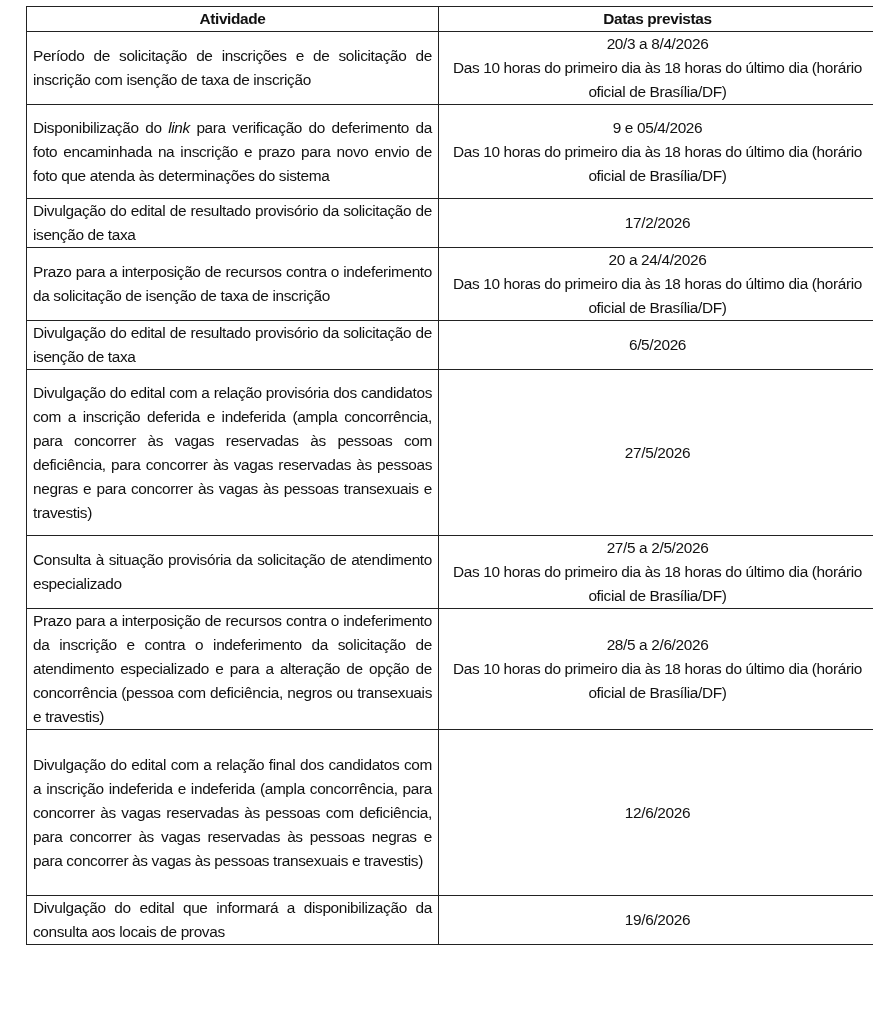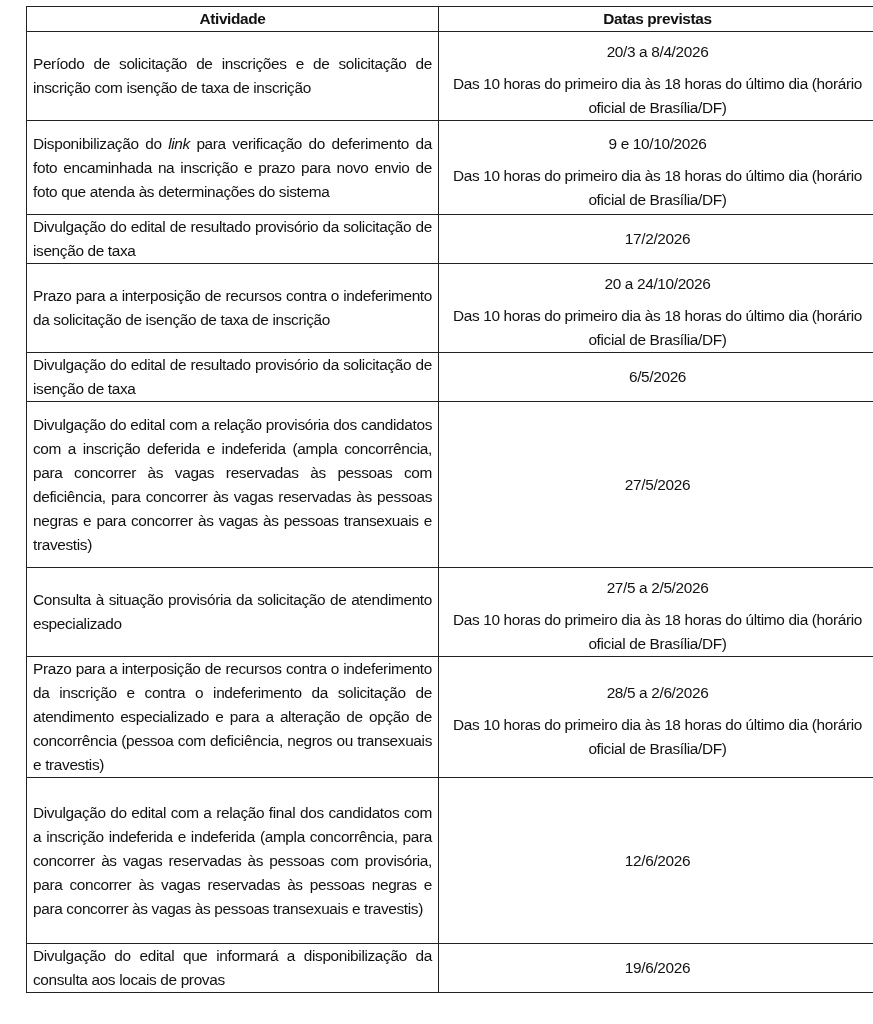--- a/index.html
+++ b/index.html
@@ -12,21 +12,21 @@
   }
   .tbl td, .tbl th {
     border: 1.5px solid #222; padding: 0 6px; vertical-align: middle;
     line-height: 24px;
   }
   .tbl th { font-weight: bold; text-align: center; height: 24px; }
   .col-a { width: 412px; }
   td.act { text-align: justify; text-align-last: left; }
   td.date { text-align: center; }
   tr.bold td { font-weight: bold; }
-  .line { display: block; margin-top: 8px; }
+  .line { display: block; }
   em { }
 </style>
 </head>
 <body>
 
 <table class="tbl">
   <colgroup>
       <col class="col-a">
       <col>
     </colgroup>
@@ -40,32 +40,32 @@
     <tr style="height:71px">
       <td class="act">Período de solicitação de inscrições e de solicitação de inscrição com isenção de taxa de inscrição</td>
       <td class="date">
         <span class="line">20/3 a 8/4/2026</span>
         <span class="line">Das 10 horas do primeiro dia às 18 horas do último dia (horário oficial de Brasília/DF)</span>
       </td>
     </tr>
     <tr style="height:94px">
       <td class="act"><span>Disponibilização do </span><em>link</em><span> para verificação do deferimento da foto encaminhada na inscrição e prazo para novo envio de foto que atenda às determinações do sistema</span></td>
       <td class="date">
-        <span class="line">9 e 10/10/2026</span>
+        <span class="line">9 e 05/4/2026</span>
         <span class="line">Das 10 horas do primeiro dia às 18 horas do último dia (horário oficial de Brasília/DF)</span>
       </td>
     </tr>
     <tr style="height:49px">
       <td class="act">Divulgação do edital de resultado provisório da solicitação de isenção de taxa</td>
       <td class="date">17/2/2026</td>
     </tr>
     <tr style="height:73px">
       <td class="act">Prazo para a interposição de recursos contra o indeferimento da solicitação de isenção de taxa de inscrição</td>
       <td class="date">
-        <span class="line">20 a 24/10/2026</span>
+        <span class="line">20 a 24/4/2026</span>
         <span class="line">Das 10 horas do primeiro dia às 18 horas do último dia (horário oficial de Brasília/DF)</span>
       </td>
     </tr>
     <tr style="height:48px">
       <td class="act">Divulgação do edital de resultado provisório da solicitação de isenção de taxa</td>
       <td class="date">6/5/2026</td>
     </tr>
     <tr style="height:166px">
       <td class="act">Divulgação do edital com a relação provisória dos candidatos com a inscrição deferida e indeferida (ampla concorrência, para concorrer às vagas reservadas às pessoas com deficiência, para concorrer às vagas reservadas às pessoas negras e para concorrer às vagas às pessoas transexuais e travestis)</td>
       <td class="date">27/5/2026</td>
@@ -78,21 +78,21 @@
       </td>
     </tr>
     <tr style="height:120px">
       <td class="act">Prazo para a interposição de recursos contra o indeferimento da inscrição e contra o indeferimento da solicitação de atendimento especializado e para a alteração de opção de concorrência (pessoa com deficiência, negros ou transexuais e travestis)</td>
       <td class="date">
         <span class="line">28/5 a 2/6/2026</span>
         <span class="line">Das 10 horas do primeiro dia às 18 horas do último dia (horário oficial de Brasília/DF)</span>
       </td>
     </tr>
     <tr style="height:166px">
-      <td class="act">Divulgação do edital com a relação final dos candidatos com a inscrição indeferida e indeferida (ampla concorrência, para concorrer às vagas reservadas às pessoas com provisória, para concorrer às vagas reservadas às pessoas negras e para concorrer às vagas às pessoas transexuais e travestis)</td>
+      <td class="act">Divulgação do edital com a relação final dos candidatos com a inscrição indeferida e indeferida (ampla concorrência, para concorrer às vagas reservadas às pessoas com deficiência, para concorrer às vagas reservadas às pessoas negras e para concorrer às vagas às pessoas transexuais e travestis)</td>
       <td class="date">12/6/2026</td>
     </tr>
     <tr style="height:49px">
       <td class="act">Divulgação do edital que informará a disponibilização da consulta aos locais de provas</td>
       <td class="date">19/6/2026</td>
     </tr>
   </tbody>
 </table>
 
 </body></html>

